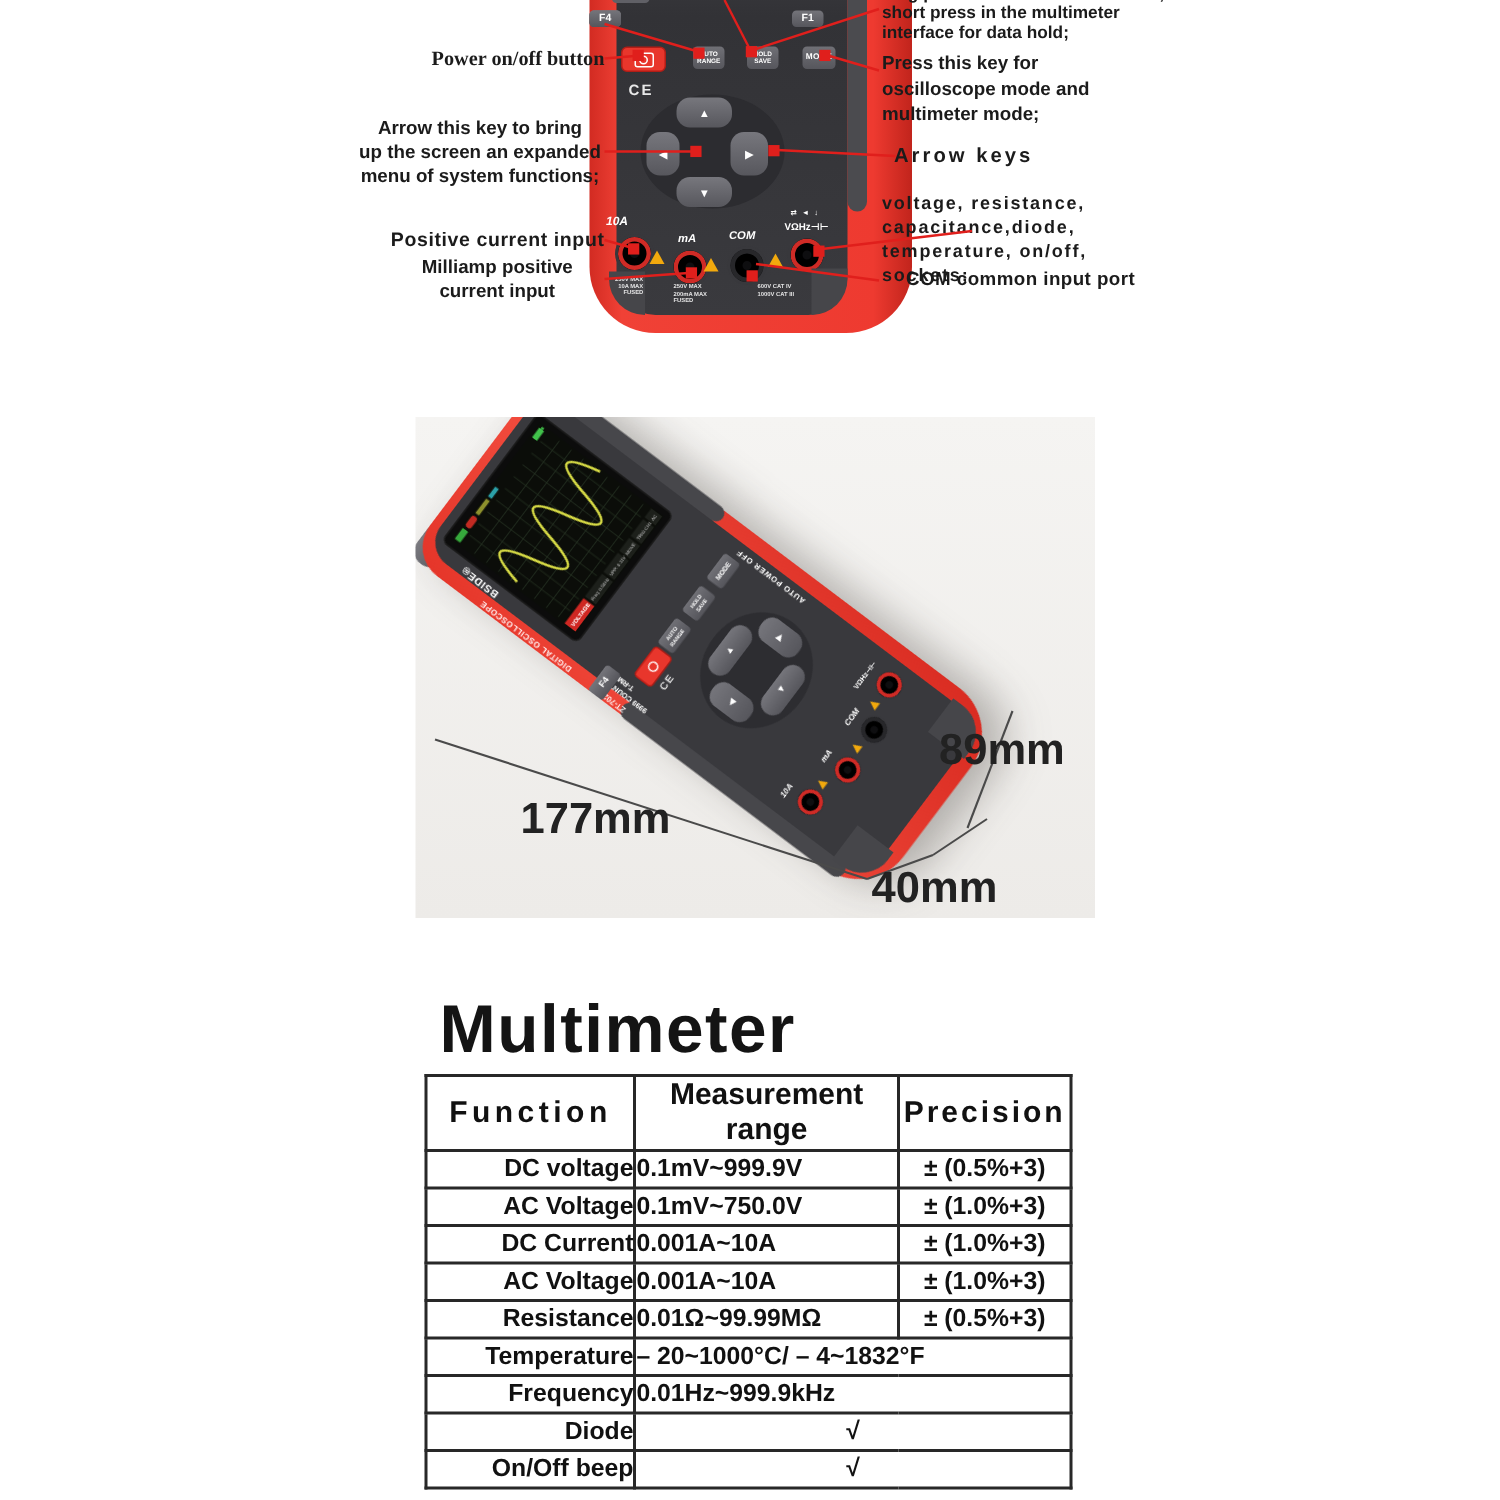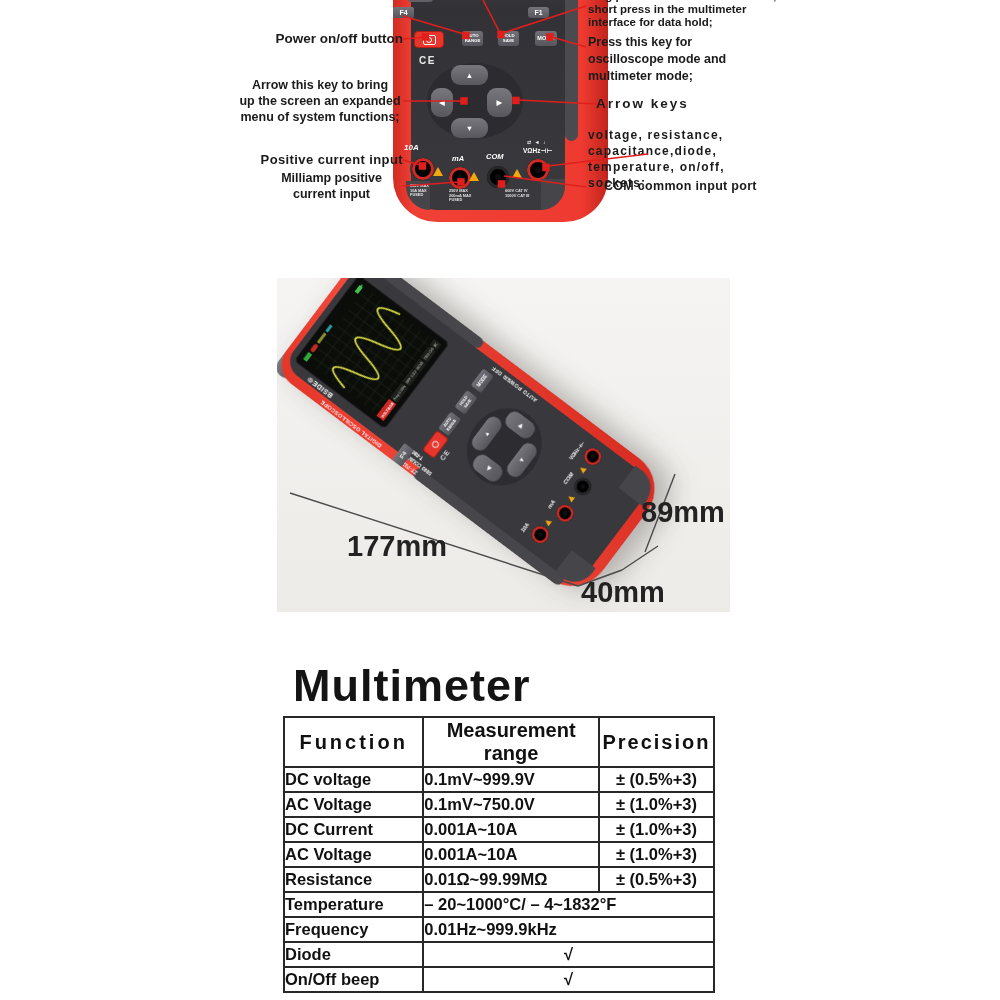--- a/index.html
+++ b/index.html
@@ -6,21 +6,21 @@
   body{width:1000px;height:1000px;overflow:hidden;background:#fff;
        font-family:"Liberation Sans","DejaVu Sans",sans-serif;}
   .canvas{position:relative;width:1000px;height:1000px;overflow:hidden;background:#fff;}
   
   #top{position:absolute;left:0;top:0;width:1000px;height:232px;overflow:hidden;}
   .ann{position:absolute;color:#1b1b1b;font-weight:700;}
   .ann div{white-space:nowrap;}
   .ann-l{text-align:center;}
   .ann-r{text-align:left;}
   .al1{left:238px;top:2px;width:165px;font-size:11.5px;line-height:1.18;}
-  .al2{left:233px;top:31px;width:170px;font-size:13.5px;text-align:right;}
+  .al2{left:233px;top:31px;width:170px;font-size:13.5px;text-align:right;font-family:Liberation Serif, serif;}
   .al3{left:237px;top:78px;width:166px;font-size:12.5px;line-height:1.27;}
   .al4{left:247px;top:152px;width:156px;font-size:13px;text-align:right;letter-spacing:.4px;}
   .al5{left:260px;top:170px;width:143px;font-size:12.5px;line-height:1.3;}
   .ar1{left:588px;top:-10px;width:220px;font-size:11.5px;line-height:1.15;}
   .ar2{left:588px;top:34px;width:180px;font-size:12.5px;line-height:1.35;}
   .ar3{left:596px;top:96px;width:140px;font-size:13.5px;letter-spacing:2px;}
   .ar4{left:588px;top:128px;width:190px;font-size:12px;line-height:1.33;letter-spacing:1.2px;}
   .ar5{left:604px;top:179px;width:210px;font-size:12.5px;letter-spacing:.3px;}
   
   #tdev{position:absolute;left:393px;top:-75px;width:215px;height:297px;
@@ -60,21 +60,21 @@
   .tl10{left:11px;top:218px;font-size:8px;}
   .tlma{left:59px;top:229px;font-size:7.5px;}
   .tlco{left:93px;top:227px;font-size:7.5px;}
   .tlvo{left:130px;top:222px;font-size:6.5px;font-style:normal;}
   .tlic{left:134px;top:214px;font-size:5px;font-style:normal;letter-spacing:1px;}
   .warn{position:absolute;width:0;height:0;border-left:5px solid transparent;border-right:5px solid transparent;
         border-bottom:9px solid #f2a90d;}
   .w1{left:40px;top:242px;}.w2{left:76px;top:247px;}.w3{left:119px;top:244px;}
   .cap{position:absolute;color:rgba(255,255,255,.85);font-size:3.9px;line-height:1.2;font-weight:700;}
   .cap div{white-space:nowrap;}
-  .c1{left:17px;top:259px;}.c2{left:56px;top:264px;}.c3{left:112px;top:264px;}
+  .c1{left:17px;top:259px;text-align:right;}.c2{left:56px;top:264px;}.c3{left:112px;top:264px;}
   .cg{position:absolute;background:#46464a;}
   .cgl{left:13px;top:256px;width:24px;height:29px;border-radius:0 0 0 24px;}
   .cgr{left:148px;top:254px;width:24px;height:31px;border-radius:0 0 24px 0;}
   #topsvg{position:absolute;left:0;top:0;z-index:6;pointer-events:none;}
   
   #photo{position:absolute;left:277px;top:278px;width:453px;height:334px;
          background:linear-gradient(#f5f4f2,#edebe8);overflow:hidden;}
   #pdev{position:absolute;left:119px;top:-45px;width:150px;height:385px;
         transform:rotate(-53deg);filter:drop-shadow(8px 14px 14px rgba(60,55,50,.35));}
   .pbody{position:absolute;inset:0;background:linear-gradient(115deg,#e43428,#f14a3c 35%,#d82a20);
@@ -123,21 +123,21 @@
   .plco{left:85px;top:299px;font-size:5.5px;}
   .plvo{left:108px;top:290px;font-size:4.8px;font-style:normal;}
   .pwarn{position:absolute;width:0;height:0;border-left:3.5px solid transparent;border-right:3.5px solid transparent;
          border-bottom:6px solid #f2a90d;}
   .pw1{left:41px;top:309px;}.pw2{left:74px;top:313px;}.pw3{left:104px;top:305px;}
   .pcg{position:absolute;background:#46464a;}
   .pcgl{left:8px;top:348px;width:28px;height:30px;border-radius:0 0 0 22px;}
   .pcgr{left:114px;top:348px;width:28px;height:30px;border-radius:0 0 22px 0;}
   .dim{position:absolute;color:#222;font-weight:700;font-size:29px;text-align:center;z-index:3;}
   .d177{left:58px;top:252px;width:124px;}
-  .d89{left:349px;top:218px;width:82px;margin-left:15px;}
+  .d89{left:349px;top:206px;width:82px;}
   .d40{left:300px;top:298px;width:92px;}
   #dimsvg{position:absolute;left:0;top:0;z-index:2;}
   
   #mm-title{position:absolute;left:293px;top:660px;font-size:45px;font-weight:800;color:#141414;letter-spacing:1px;}
   #spec{position:absolute;left:283px;top:716px;width:432px;border-collapse:collapse;color:#111;}
   #spec th,#spec td{border:2px solid #282828;}
   #spec th{height:38px;font-size:20px;font-weight:700;}
   .th-f{letter-spacing:3px;}
   .th-p{letter-spacing:2px;}
   #spec td{height:23px;font-size:16.5px;font-weight:700;padding:0;}

